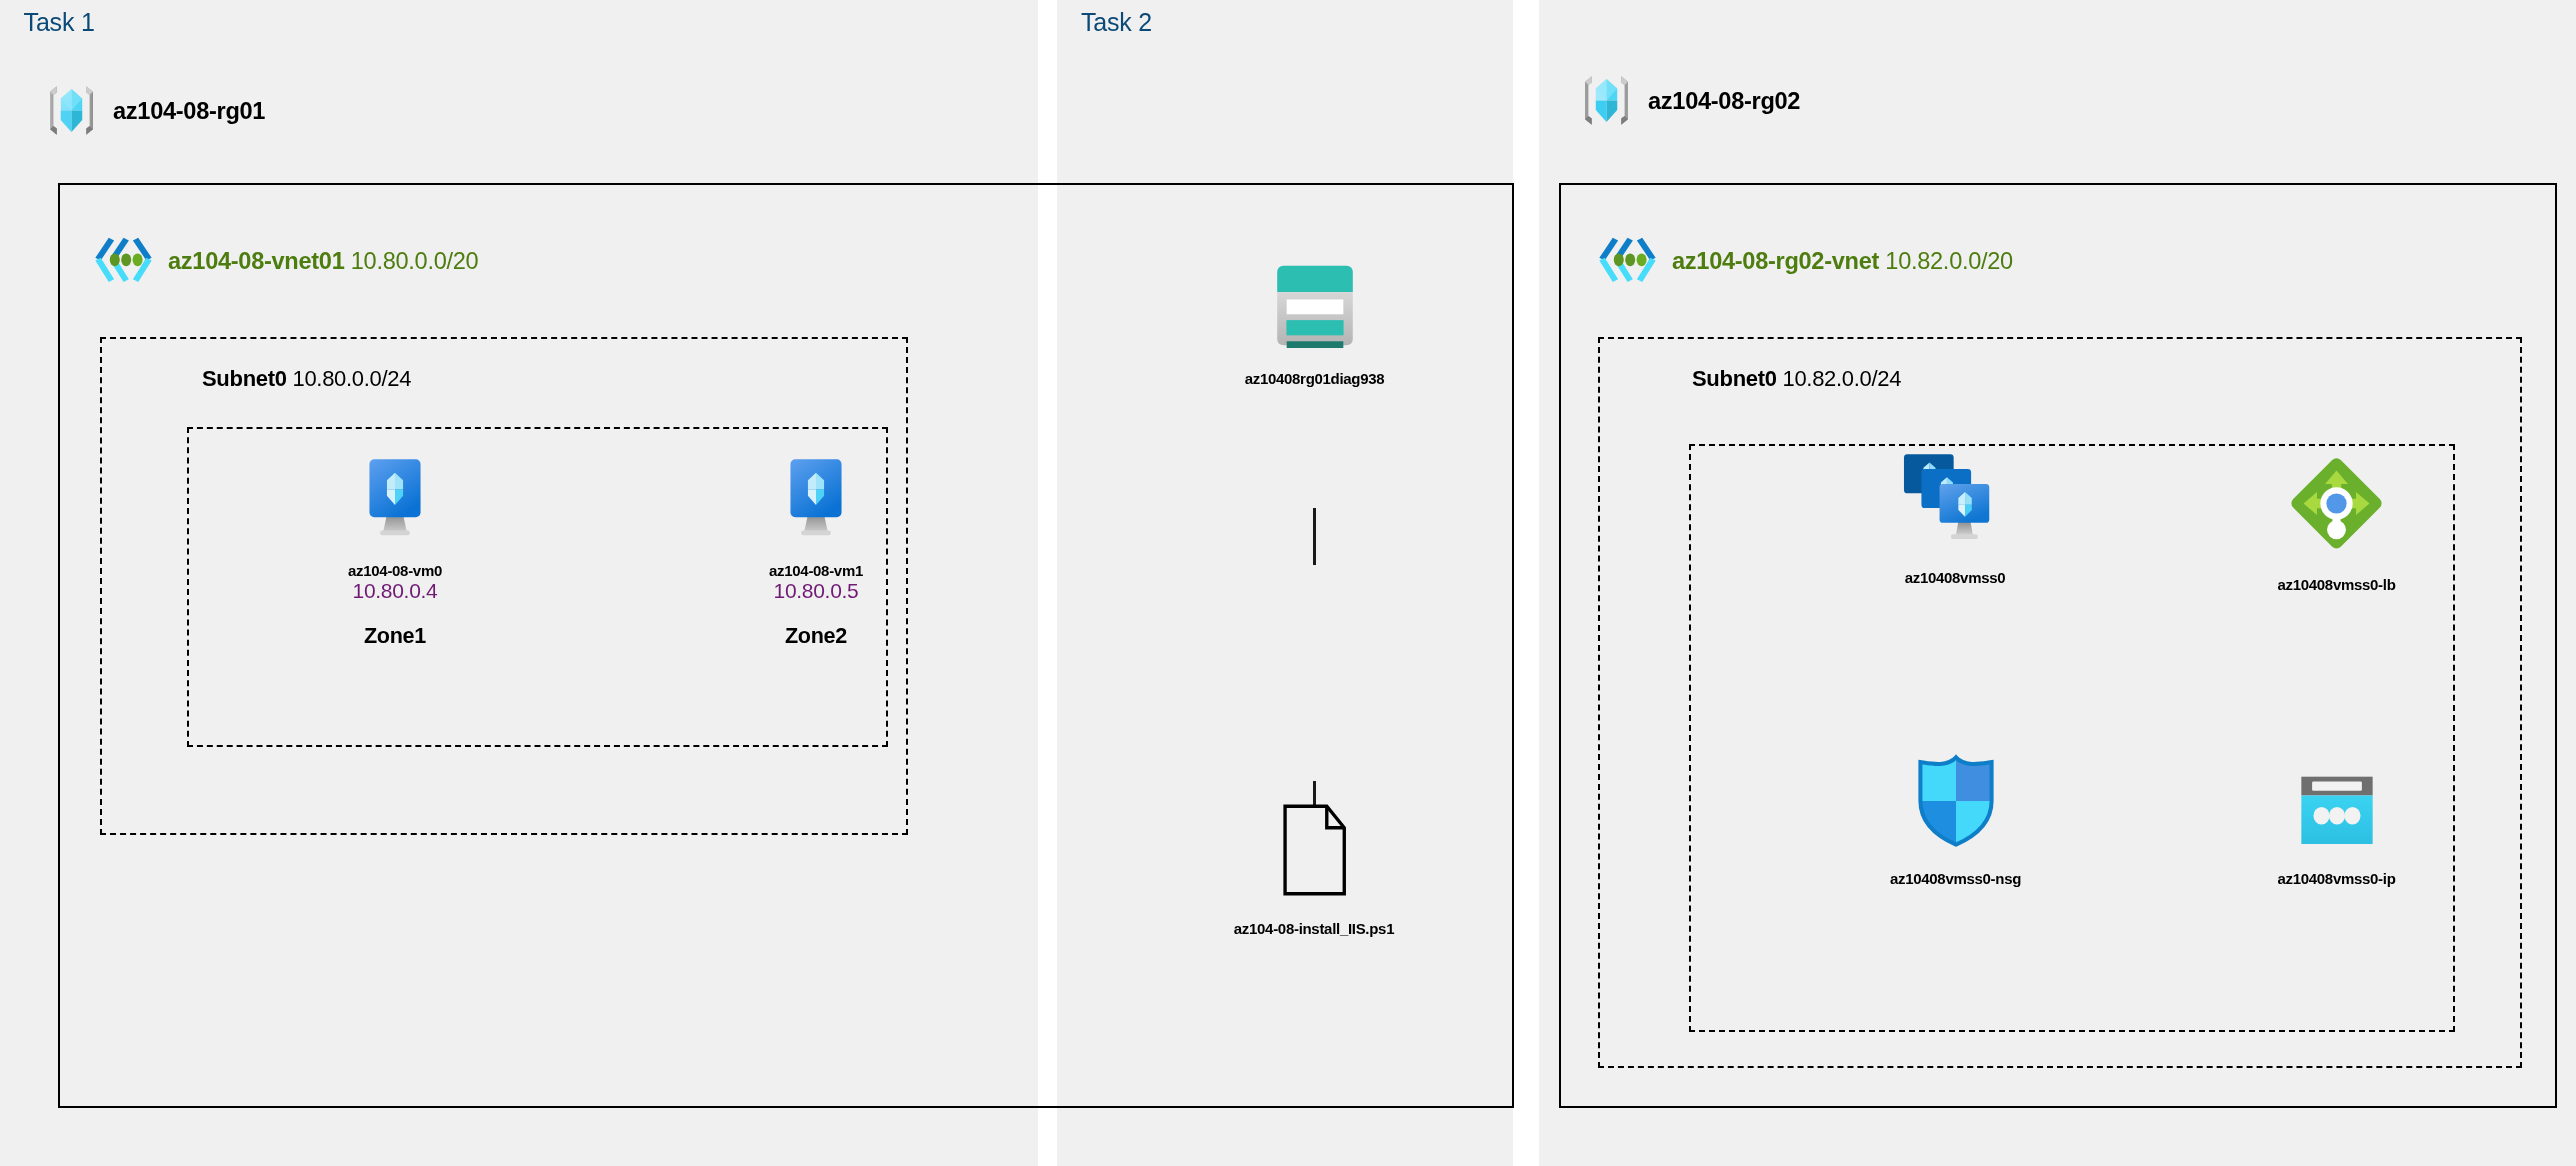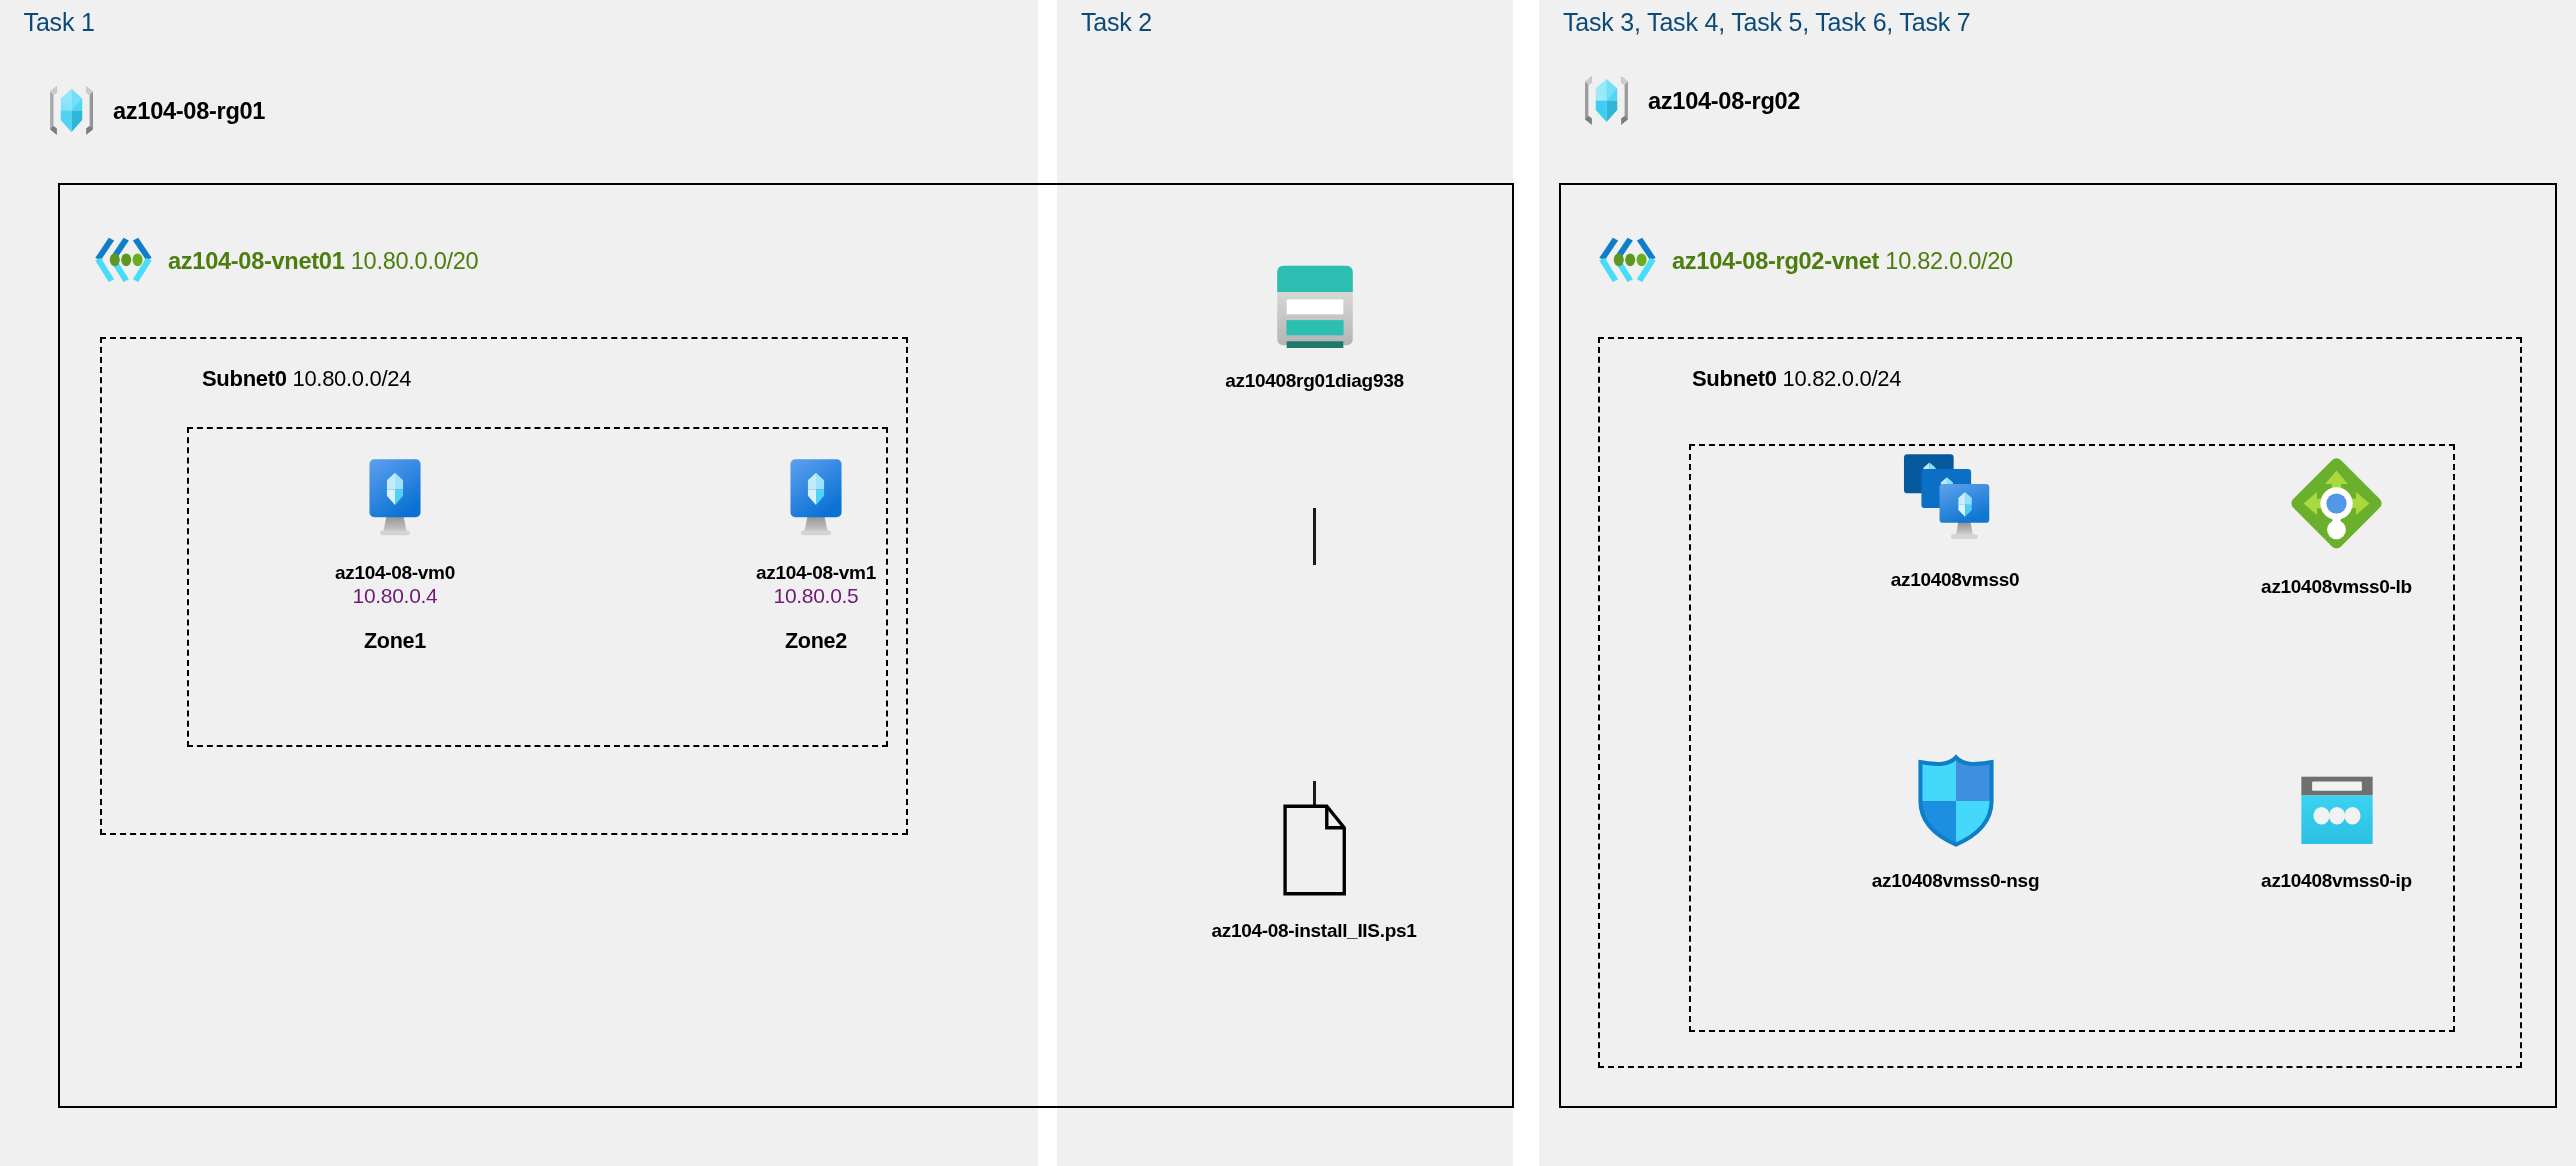--- a/index.html
+++ b/index.html
@@ -108,21 +108,21 @@
 
   
   .node {
     position: absolute;
     display: flex;
     flex-direction: column;
     align-items: center;
     text-align: center;
   }
   .node-name {
-    font-size: 19px;
+    font-size: 15px;
     font-weight: bold;
     color: #000000;
     white-space: nowrap;
     letter-spacing: -0.3px;
   }
   .node-sub {
     font-size: 21px;
     font-weight: normal;
     color: #701a75;
     white-space: nowrap;
@@ -194,21 +194,20 @@
 <body>
 
 <div id="canvas">
 
   <div class="panel" id="panel-task1"></div>
   <div class="panel" id="panel-task2"></div>
   <div class="panel" id="panel-task357"></div>
 
   <div class="panel-title" id="title-task1">Task 1</div>
   <div class="panel-title" id="title-task2">Task 2</div>
-  <div class="panel-title" id="title-task357">Task 3, Task 4, Task 5, Task 6, Task 7</div>
 
   <div class="rg-header" id="rg01-header">
     <span class="icon-wrap">
       <svg class="icon-rg" viewBox="0 0 76 88" xmlns="http://www.w3.org/2000/svg">
         <defs>
           <linearGradient id="rgGrayL" x1="0" y1="0" x2="1" y2="0">
             <stop offset="0" stop-color="#b3b3b3"></stop>
               <stop offset="1" stop-color="#8c8c8c"></stop>
           </linearGradient>
           <linearGradient id="rgCubeTop" x1="0" y1="0" x2="0" y2="1">

